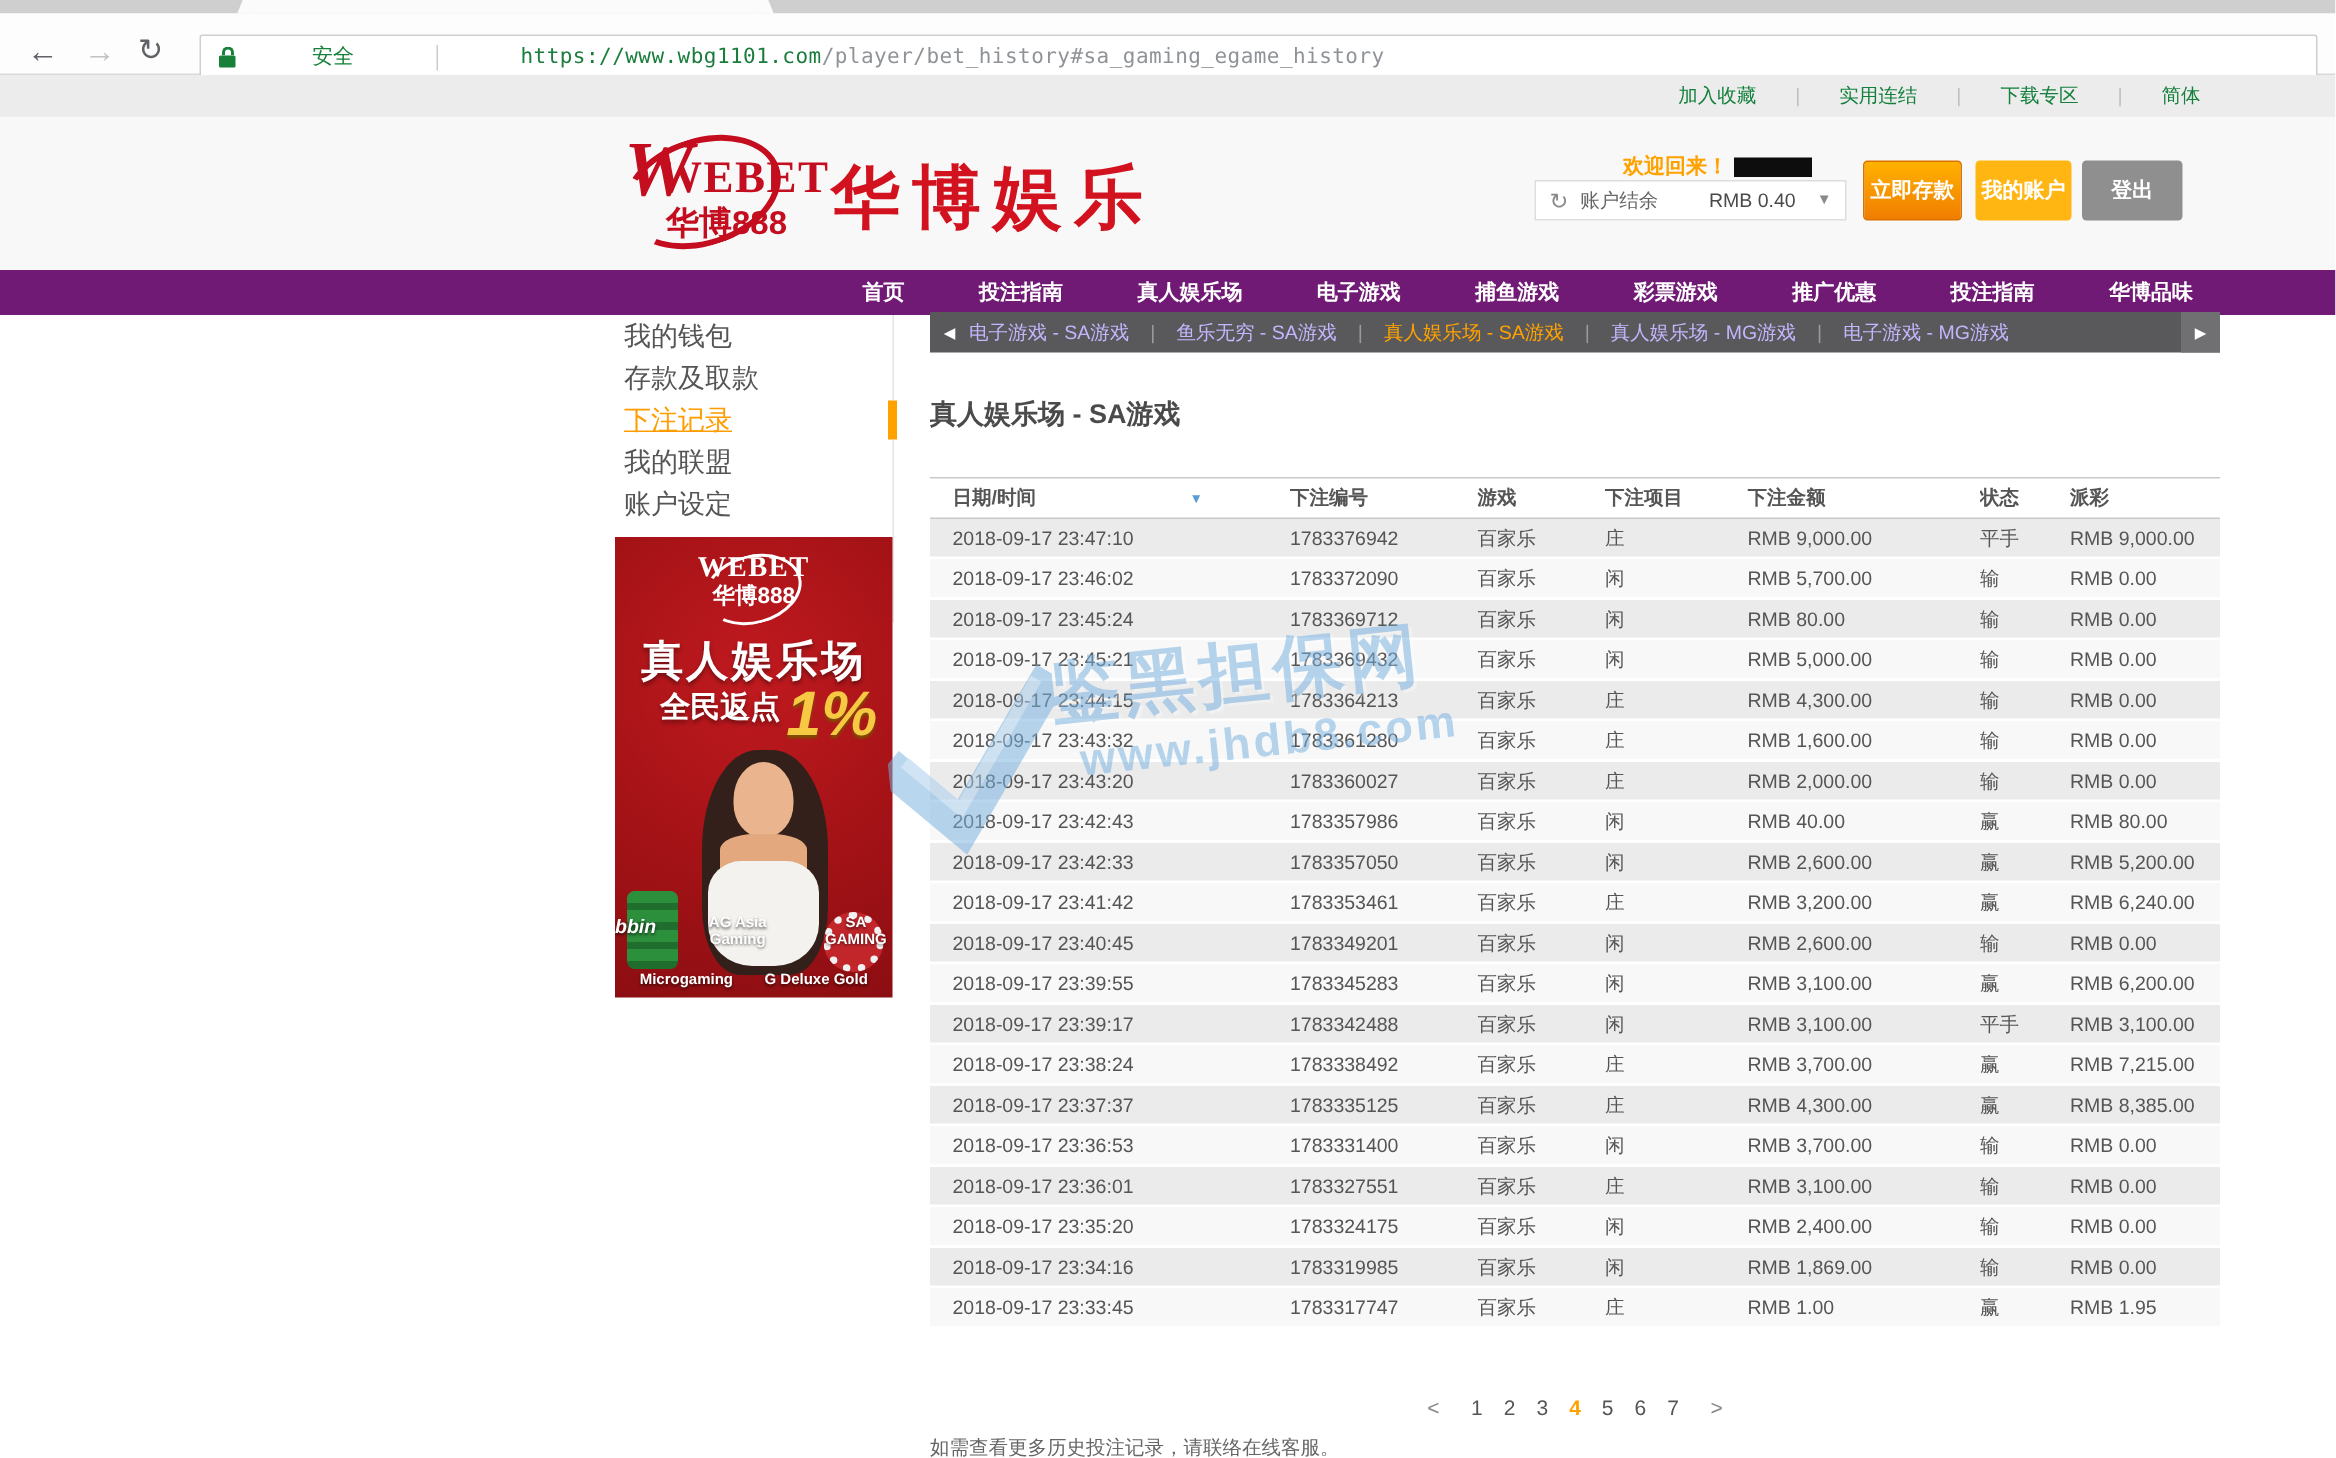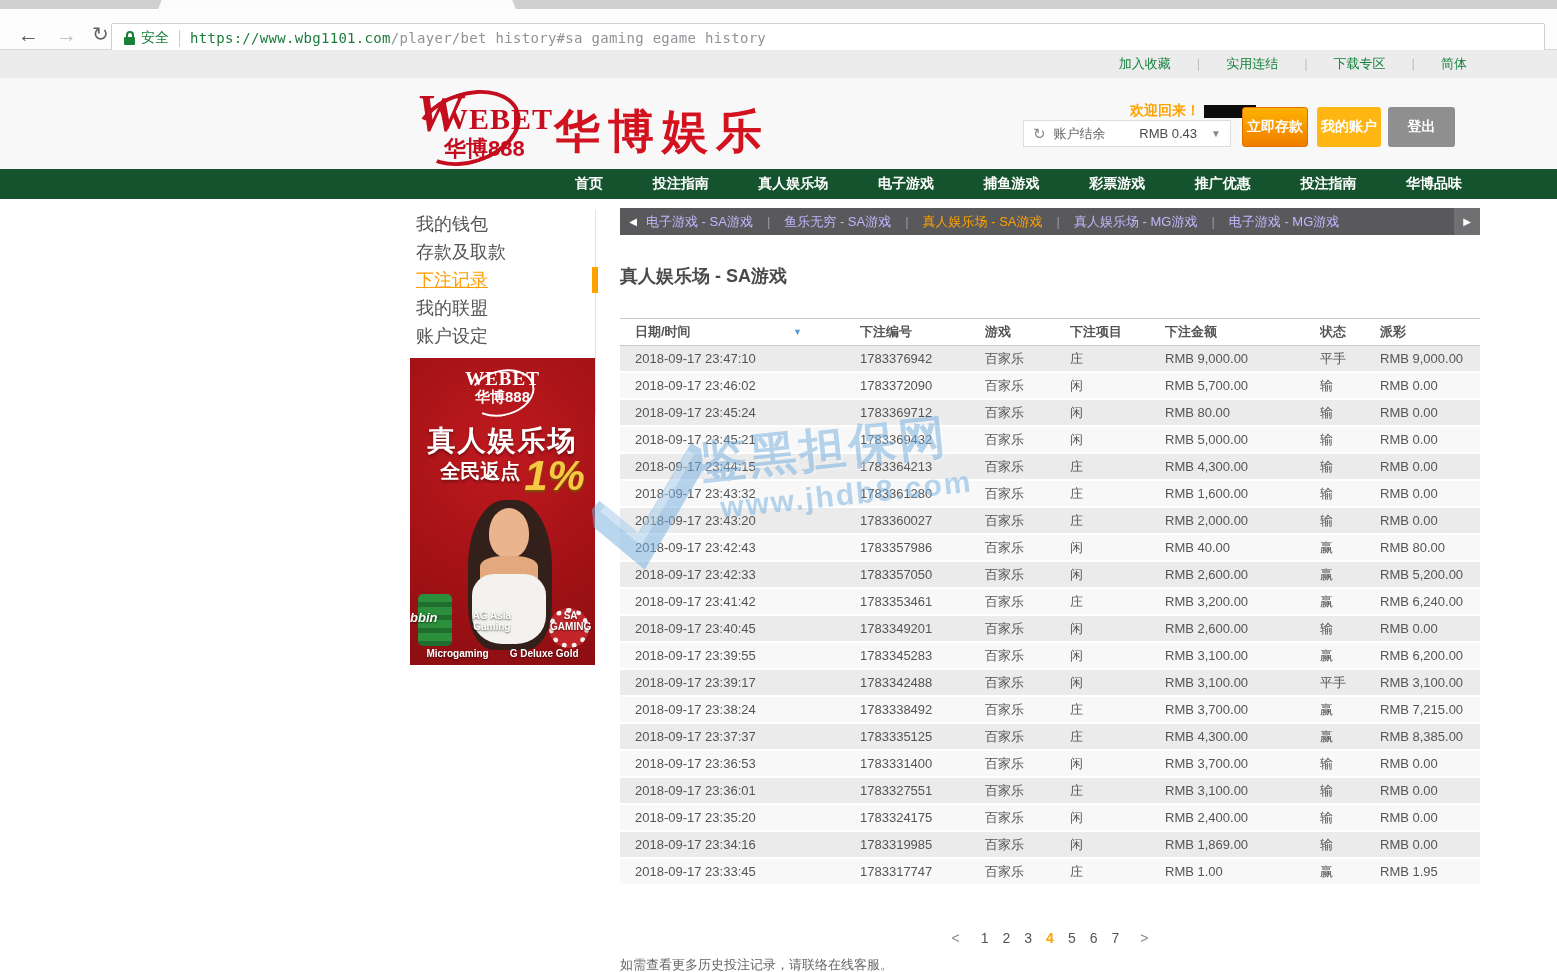--- a/index.html
+++ b/index.html
@@ -9,22 +9,22 @@
   
   .tabstrip { position:absolute; left:0; top:0; width:100%; height:9px; background:#cfcfcf; }
   .tabstrip .active-tab { position:absolute; left:168px; top:0; width:338px; height:9px; background:#fbfbfb; }
   .tabstrip .tab-edge-l { position:absolute; left:160px; top:0; width:14px; height:9px; background:#fbfbfb; transform:skewX(-22deg); }
   .tabstrip .tab-edge-r { position:absolute; left:500px; top:0; width:14px; height:9px; background:#fbfbfb; transform:skewX(22deg); }
   .toolbar { position:absolute; left:0; top:9px; width:100%; height:41px; background:#fdfdfd; border-bottom:1px solid #d9d9d9; }
   .nav-btn { position:absolute; top:15px; font-size:21px; line-height:21px; color:#5f6368; cursor:pointer; }
   .nav-btn.back { left:18px; }
   .nav-btn.fwd  { left:56px; color:#c2c2c2; }
   .nav-btn.reload { left:92px; font-size:20px; }
-  .urlbox { position:absolute; left:111px; right:12px; top:14px; height:30px; background:#fff;
-            border:1px solid #cfcfcf; border-radius:2px; display:flex; align-items:center; padding:0 12px; }
+  .urlbox { position:absolute; left:133px; right:12px; top:14px; height:30px; background:#fff;
+            border:1px solid #cfcfcf; border-radius:2px; display:flex; align-items:center; padding:0 12px;gap:45px; }
   .lock { display:inline-flex; flex-direction:column; align-items:center; margin-right:6px; }
   .lock .shackle { width:8px; height:6px; border:2px solid #188038; border-bottom:none; border-radius:4px 4px 0 0; }
   .lock .bodyp { width:11px; height:8px; background:#188038; border-radius:1px; }
   .sec-label { color:#188038; font-size:14px; margin-right:10px; }
   .url-div { width:1px; height:17px; background:#cbcbcb; margin-right:10px; }
   .url { font-family:"DejaVu Sans Mono",monospace; font-size:14px; letter-spacing:.3px; white-space:nowrap; overflow:hidden; }
   .url .sec { color:#1b7d3c; }
   .url .path { color:#8f9398; }
 
   
@@ -39,35 +39,35 @@
   .logo-mark { position:relative; width:132px; height:86px; }
   .logo-ring { position:absolute; left:6px; top:6px; width:108px; height:72px; border:4px solid #c40d1e;
                border-radius:50%; border-left-color:transparent; transform:rotate(-18deg); }
   .logo-v { position:absolute; left:8px; top:-2px; font-family:"Liberation Serif",serif; font-style:italic;
             font-weight:bold; font-size:52px; color:#c40d1e; }
   .logo-webet { position:absolute; left:30px; top:16px; font-family:"Liberation Serif",serif; font-weight:bold;
                 font-size:30px; color:#c40d1e; letter-spacing:1px; }
   .logo-sub { position:absolute; left:36px; top:48px; font-weight:bold; font-size:22px; color:#c40d1e; }
   .logo-cn { font-size:46px; font-weight:bold; color:#d2131f; letter-spacing:8px; margin-left:14px; margin-top:6px; }
 
-  .welcome { position:absolute; left:1130px; top:24px; font-size:14px; font-weight:bold; color:#ffa200; display:flex; align-items:center; }
+  .welcome { position:absolute; left:1082px; top:24px; font-size:14px; font-weight:bold; color:#ffa200; display:flex; align-items:center; }
   .redacted { display:inline-block; width:52px; height:13px; background:#0d0d0d; margin-left:4px; }
   .balance { position:absolute; left:1023px; top:42px; width:208px; height:27px; background:#fff;
              border:1px solid #ddd; display:flex; align-items:center; padding:0 9px; font-size:13px; color:#666; cursor:pointer; }
   .balance .refresh { color:#8a8a8a; font-size:15px; margin-right:8px; cursor:pointer; }
   .balance .bal-val { margin-left:auto; color:#4a4a4a; }
   .balance .caret { color:#8a8a8a; font-size:10px; margin-left:14px; cursor:pointer; }
   .hbtn { position:absolute; top:29px; height:40px; border-radius:3px; color:#fff; font-size:14px; font-weight:bold;
           display:flex; align-items:center; justify-content:center; cursor:pointer; }
   .btn-deposit { left:1242px; width:66px; background:linear-gradient(#ffb200,#f07d00); border:1px solid #db7200; }
   .btn-account { left:1317px; width:64px; background:#ffb612; }
   .btn-logout  { left:1388px; width:67px; background:#8f8f8f; }
 
   
-  .mainnav { position:absolute; left:0; top:169px; width:100%; height:30px; background:#14532d;text-align:center; }
+  .mainnav { position:absolute; left:0; top:180px; width:100%; height:30px; background:#701a75;text-align:center; }
   .mainnav-inner { position:absolute; left:575px; right:95px; top:0; height:30px; display:flex;
                    justify-content:space-between; align-items:center; }
   .nav-item { color:#fff; font-size:14px; font-weight:bold; cursor:pointer; white-space:nowrap; }
 
   
   .sidemenu { position:absolute; left:400px; top:210px; width:196px; height:205px; border-right:1px solid #e3e3e3; }
   .side-item { position:relative; height:28px; line-height:28px; padding-left:16px; font-size:18px; color:#555; cursor:pointer; }
   .side-item .label { color:inherit; }
   .side-item.active .label { color:#ff9c00; text-decoration:underline; }
   .side-item.active::after { content:""; position:absolute; right:-3px; top:1px; width:6px; height:26px; background:#ffa200; }
@@ -178,21 +178,21 @@
     </div>
     <div class="logo-cn">华博娱乐</div>
   </div>
   <div class="welcome">
     <span>欢迎回来！</span>
     <span class="redacted"></span>
   </div>
   <div class="balance">
     <span class="refresh">↻</span>
     <span>账户结余</span>
-    <span class="bal-val">RMB 0.43</span>
+    <span class="bal-val">RMB 0.40</span>
     <span class="caret">▼</span>
   </div>
   <div class="hbtn btn-deposit">立即存款</div>
   <div class="hbtn btn-account">我的账户</div>
   <div class="hbtn btn-logout">登出</div>
 </div>
 
 <div class="mainnav">
   <div class="mainnav-inner">
       <div class="nav-item">首页</div>

